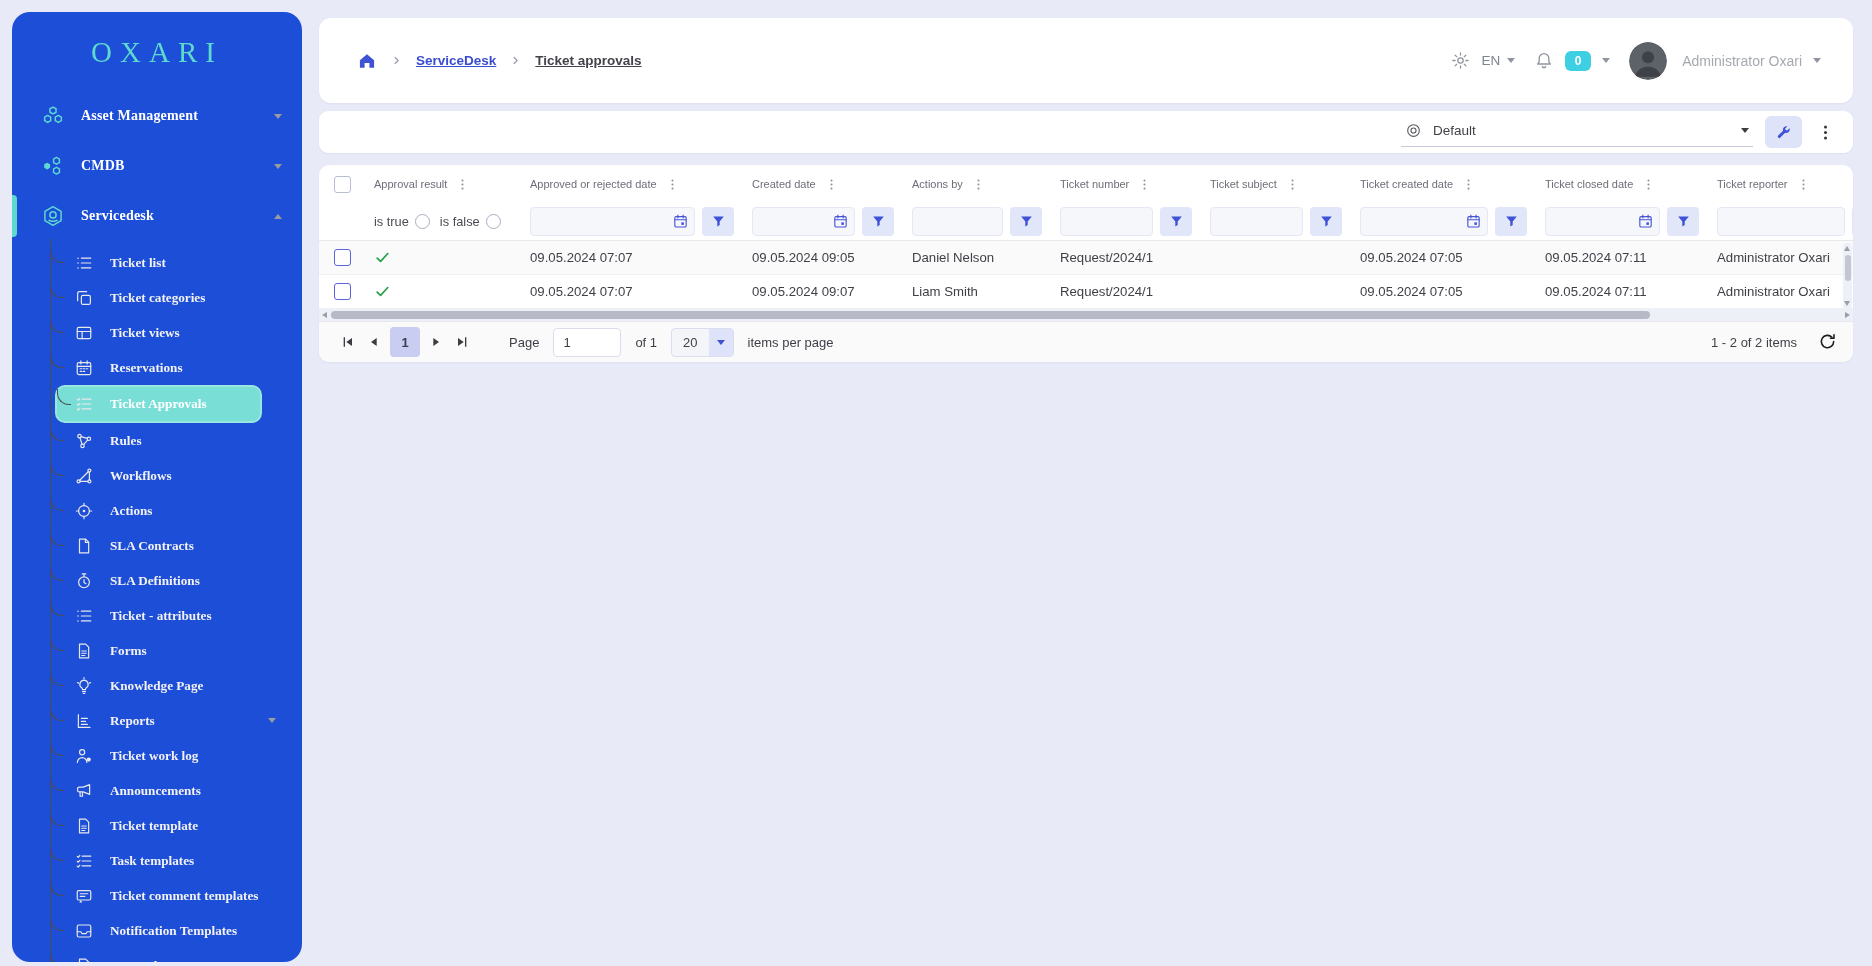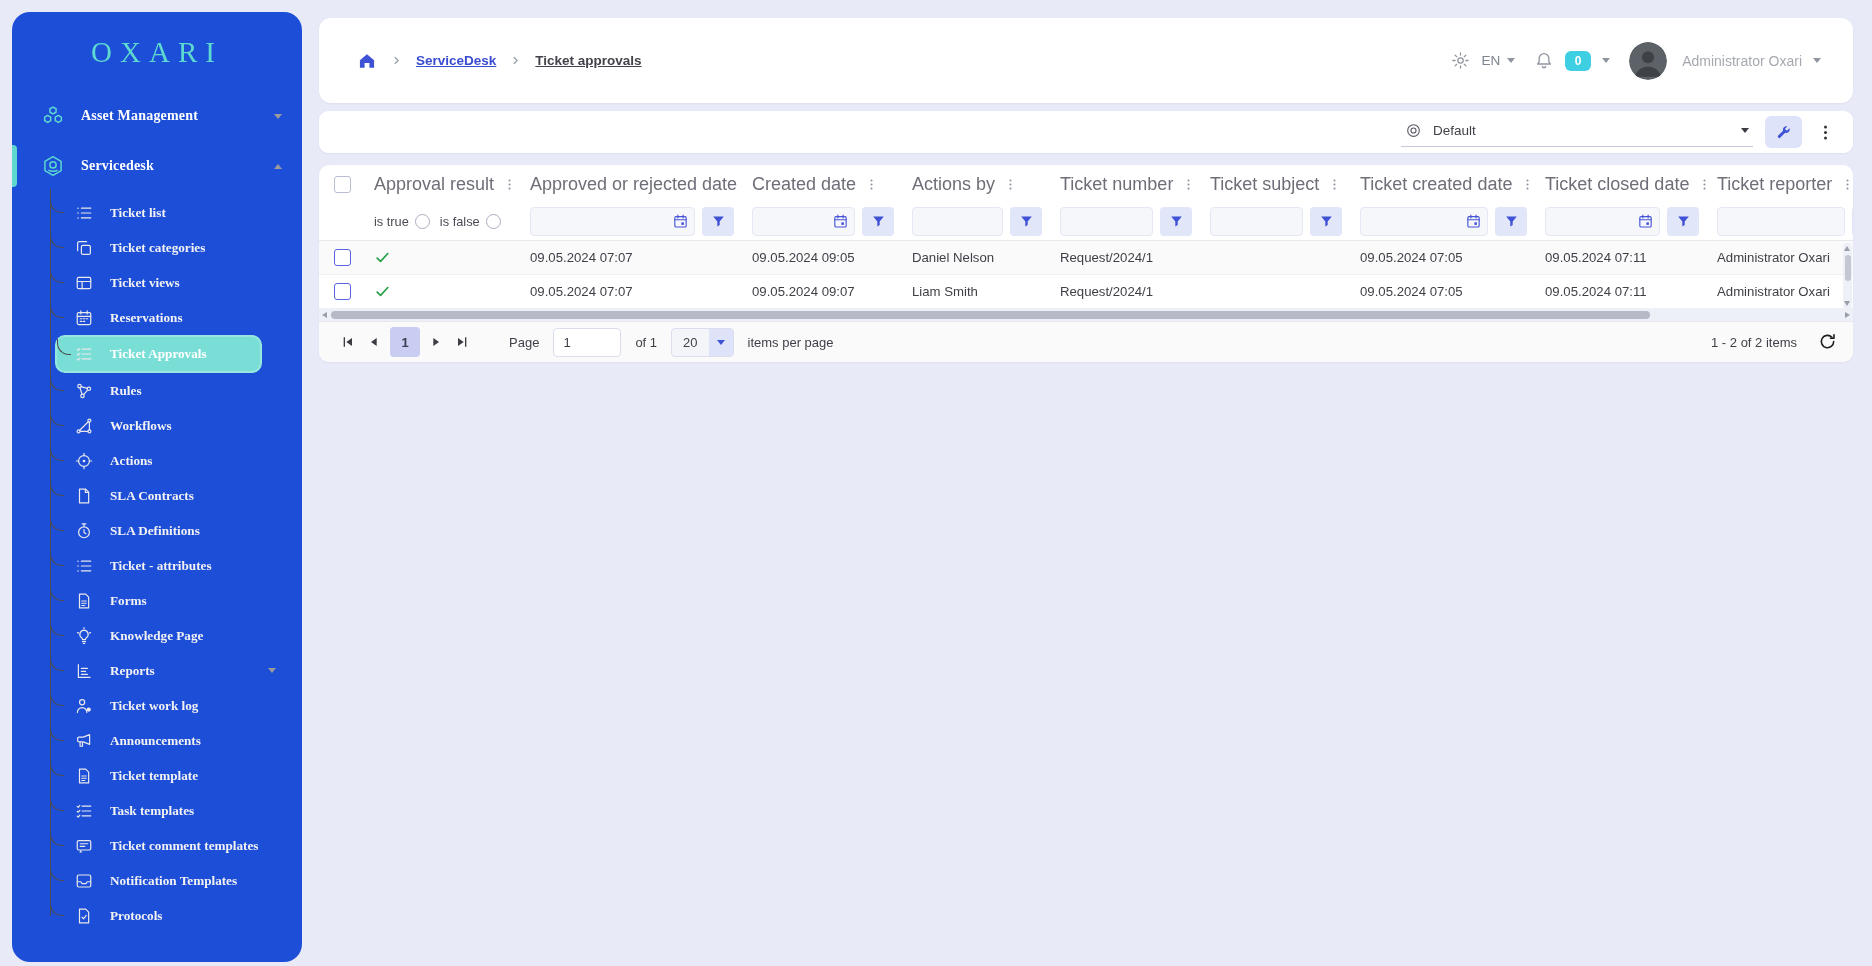--- a/index.html
+++ b/index.html
@@ -73,21 +73,21 @@
   
   .grid{margin-top:12px;border-radius:10px;position:relative;overflow:hidden;}
   .grid-scroll{overflow:hidden;width:100%;}
   .grid-row{display:flex;align-items:center;min-width:1569px;}
   .grid-row.head{height:38px;}
   .grid-row.filterrow{height:38px;border-bottom:1px solid #e7e7ee;}
   .grid-row.data{height:34px;border-bottom:1px solid #f0f0f5;cursor:pointer;}
   .grid-row.data.odd{background:#fafafb;}
   .c{flex:0 0 auto;display:flex;align-items:center;padding:0 9px;height:100%;overflow:hidden;}
   .c.center{justify-content:center;}
-  .h-label{font-size:18px;color:#6e6e78;white-space:nowrap;}
+  .h-label{font-size:11px;color:#6e6e78;white-space:nowrap;}
   .col-menu{width:15px;height:15px;color:#9294a2;margin-left:8px;cursor:pointer;flex:0 0 15px;}
   .cb{width:17px;height:17px;border-radius:3px;background:#fff;border:1.6px solid #b9bdd1;cursor:pointer;}
   .cb.blue{border-color:#5b63e0;}
   .bool-lab{font-size:12.8px;color:#4c4c55;white-space:nowrap;}
   .radio{width:15px;height:15px;border-radius:50%;border:1.6px solid #a9aec0;background:#fff;
     margin:0 10px 0 6px;cursor:pointer;flex:0 0 15px;}
   .f-wrap{position:relative;flex:1;min-width:0;}
   .f-wrap input{width:100%;height:29px;border:1px solid #e5e8f4;background:#f6f7fb;border-radius:4px;
     padding:0 8px;font-size:13px;color:#3f3f47;outline:none;}
   .f-wrap.with-cal input{padding-right:28px;}
@@ -142,20 +142,31 @@
         <span class="icon sec-icon">
           <svg viewBox="0 0 24 24" fill="none" stroke="currentColor" stroke-width="1.6" stroke-linecap="round" stroke-linejoin="round">
             <path d="M12 2.2l3.3 1.9v3.8L12 9.8 8.7 7.9V4.1z"></path>
             <path d="M6.2 11.4l3.3 1.9v3.8l-3.3 1.9-3.3-1.9v-3.8z"></path>
             <path d="M17.8 11.4l3.3 1.9v3.8l-3.3 1.9-3.3-1.9v-3.8z"></path>
           </svg>
         </span>
         <span class="sec-label">Asset Management</span>
         <span class="chev down"></span>
       </div>
+      <div class="section">
+        <span class="icon sec-icon">
+          <svg viewBox="0 0 24 24" fill="none" stroke="currentColor" stroke-width="1.6" stroke-linecap="round" stroke-linejoin="round">
+            <path d="M5.6 8.4l3.2 1.8V14l-3.2 1.8L2.4 14v-3.8z" fill="currentColor" stroke="none"></path>
+            <path d="M15.8 2.6L19 4.4v3.8l-3.2 1.8-3.2-1.8V4.4z"></path>
+            <path d="M15.8 13.4l3.2 1.8V19l-3.2 1.8-3.2-1.8v-3.8z"></path>
+          </svg>
+        </span>
+        <span class="sec-label">CMDB</span>
+        <span class="chev down"></span>
+      </div>
       <div class="section active">
         <span class="active-bar"></span>
         <span class="icon sec-icon">
           <svg viewBox="0 0 24 24" fill="none" stroke="currentColor" stroke-width="1.6" stroke-linecap="round" stroke-linejoin="round">
             <path d="M12 1.8l8.8 5.1v10.2L12 22.2l-8.8-5.1V6.9z"></path>
             <circle cx="12" cy="10.8" r="3.4"></circle>
             <path d="M7.6 16.6c1.2 1.5 7.6 1.5 8.8 0"></path>
           </svg>
         </span>
         <span class="sec-label">Servicedesk</span>

